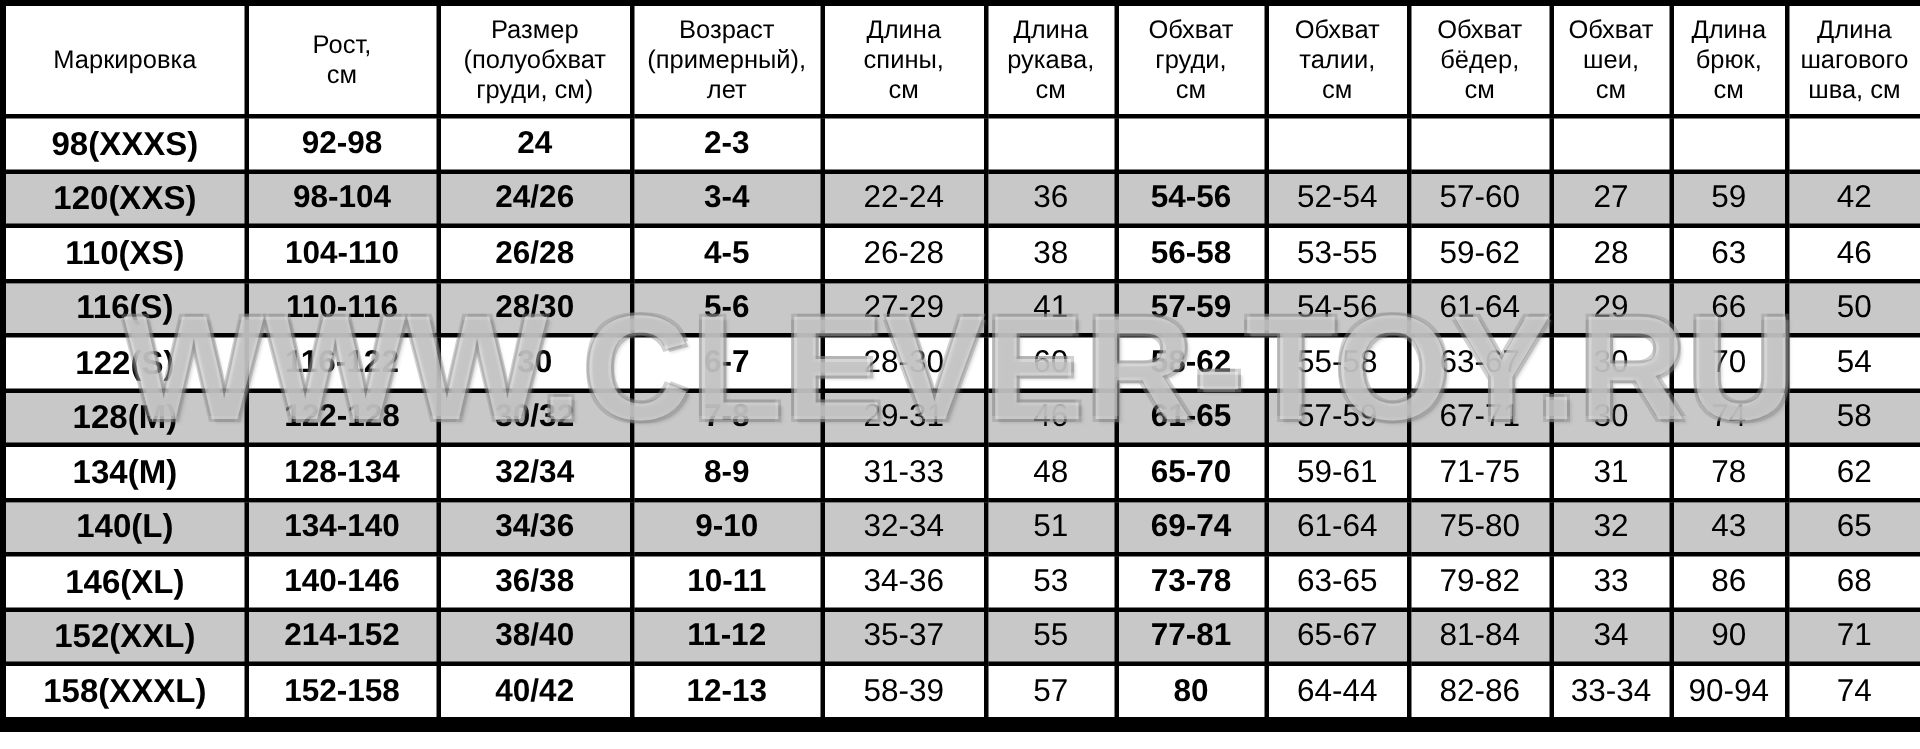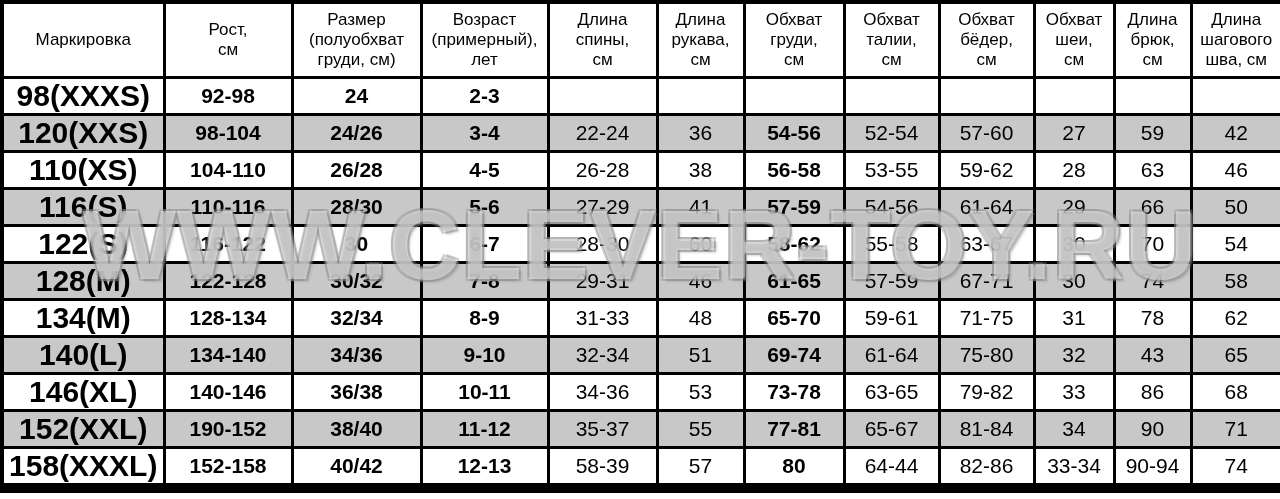--- a/index.html
+++ b/index.html
@@ -36,21 +36,21 @@
   }
   tbody td {
     height: 33.5px;
     font-size: 21px;
     font-weight: normal;
     background: transparent;
   }
   tbody tr { background: #ffffff; }
   tbody tr:nth-child(even) { background: #c8c8c8; }
   tbody td:nth-child(-n+4), tbody td:nth-child(7) { font-weight: bold; }
-  tbody td:first-child { font-size: 30px; }
+  tbody td:first-child { font-size: 22px; }
   
   col.c1 { width: 162px; } col.c2 { width: 128px; } col.c3 { width: 129px; }
   col.c4 { width: 127px; } col.c5 { width: 109px; } col.c6 { width: 87px; }
   col.c7 { width: 100px; } col.c8 { width: 95px; }  col.c9 { width: 95px; }
   col.c10 { width: 80px; } col.c11 { width: 77px; } col.c12 { width: 91px; }
 
   .watermark {
     position: absolute;
     left: 0;
     top: 188px;
@@ -249,21 +249,21 @@
           <td>53</td>
           <td>73-78</td>
           <td>63-65</td>
           <td>79-82</td>
           <td>33</td>
           <td>86</td>
           <td>68</td>
         </tr>
         <tr>
           <td>152(XXL)</td>
-          <td>190-152</td>
+          <td>214-152</td>
           <td>38/40</td>
           <td>11-12</td>
           <td>35-37</td>
           <td>55</td>
           <td>77-81</td>
           <td>65-67</td>
           <td>81-84</td>
           <td>34</td>
           <td>90</td>
           <td>71</td>

